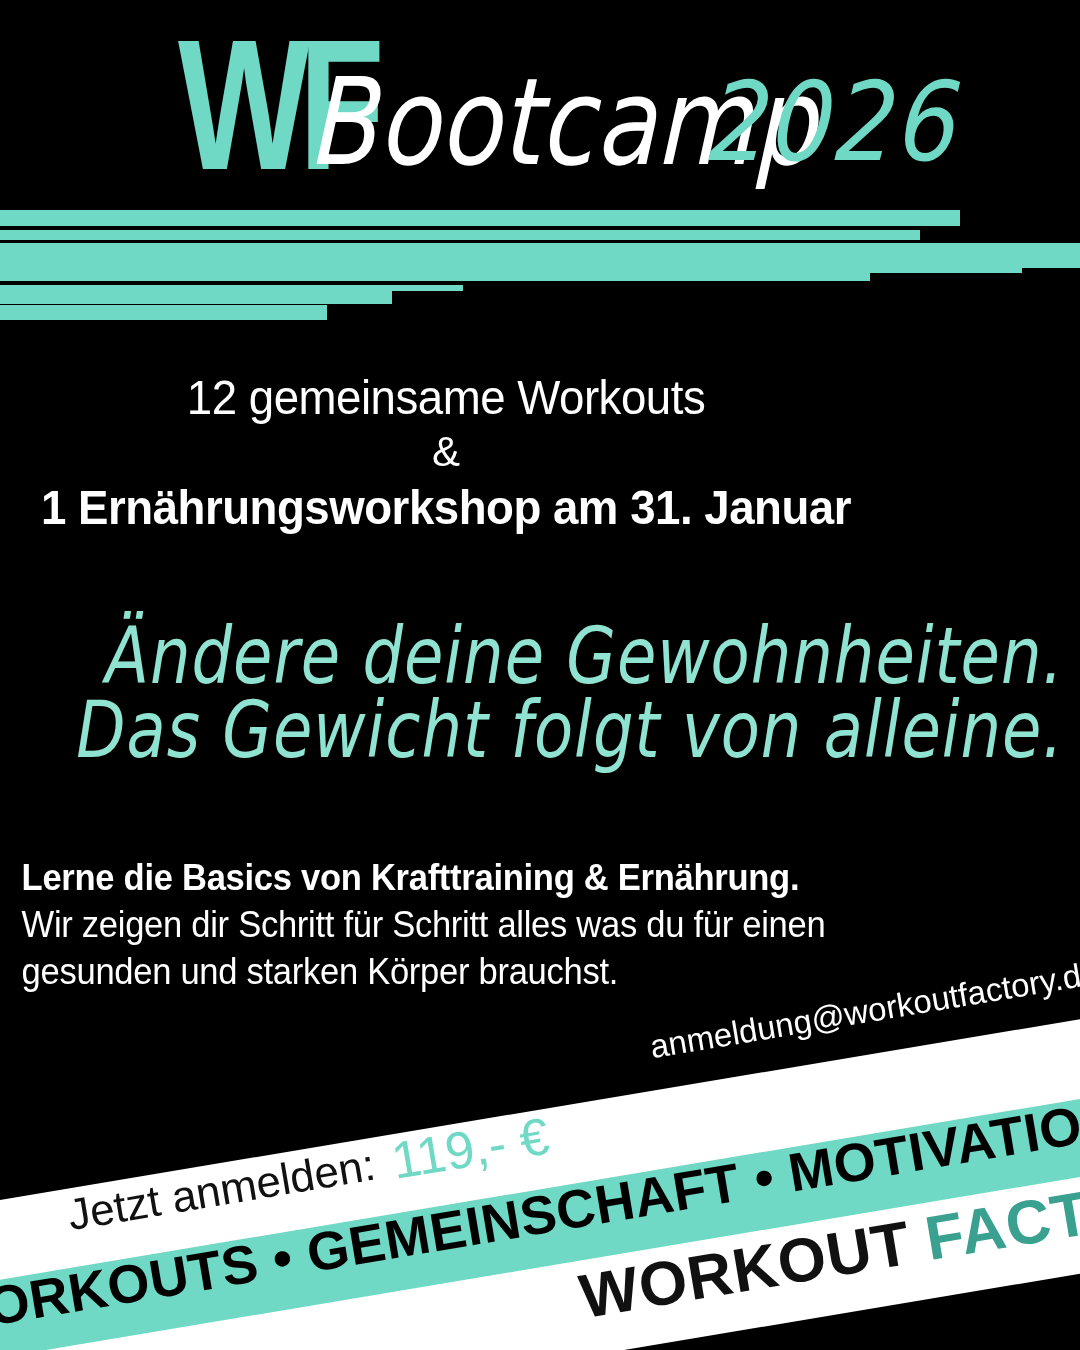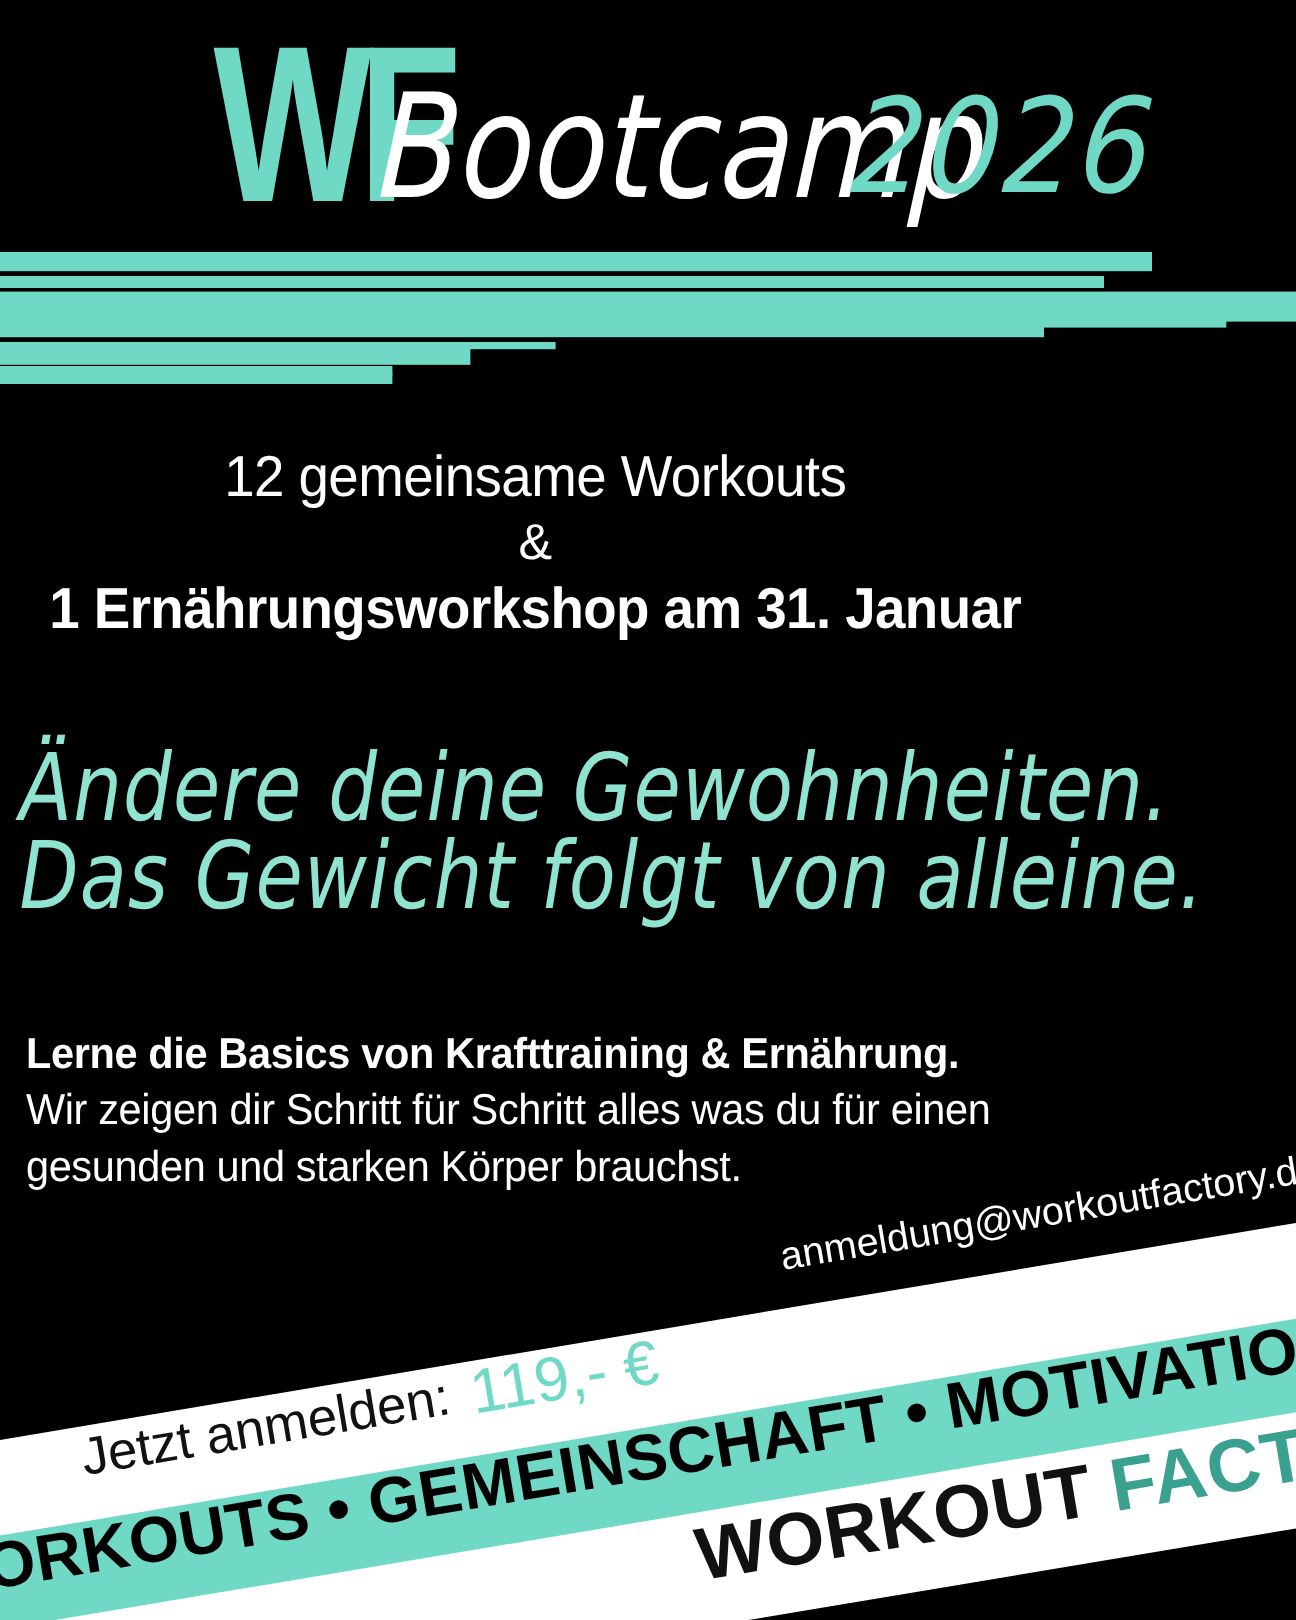--- a/index.html
+++ b/index.html
@@ -69,21 +69,21 @@
   .headline-amp {
     color:#fff; font-size:42px; font-weight:400; line-height:1.25;
   }
   .headline-bold {
     color:#fff; font-size:48px; font-weight:bold; line-height:1.2;
     letter-spacing:-0.5px;
     transform:scaleX(0.95);
   }
 
   #tagline {
-    position:absolute; left:0; top:620px; width:1080px; text-align:left;
+    position:absolute; left:0; top:620px; width:1080px; text-align:right;
   }
   .tagline-line {
     font-family:"DejaVu Sans", sans-serif;
     font-style:italic;
     color:#8FE3D0;
     font-size:66px;
     line-height:1.12;
     letter-spacing:1px;
     transform:scaleY(1.18) scaleX(0.97);
     white-space:nowrap;

